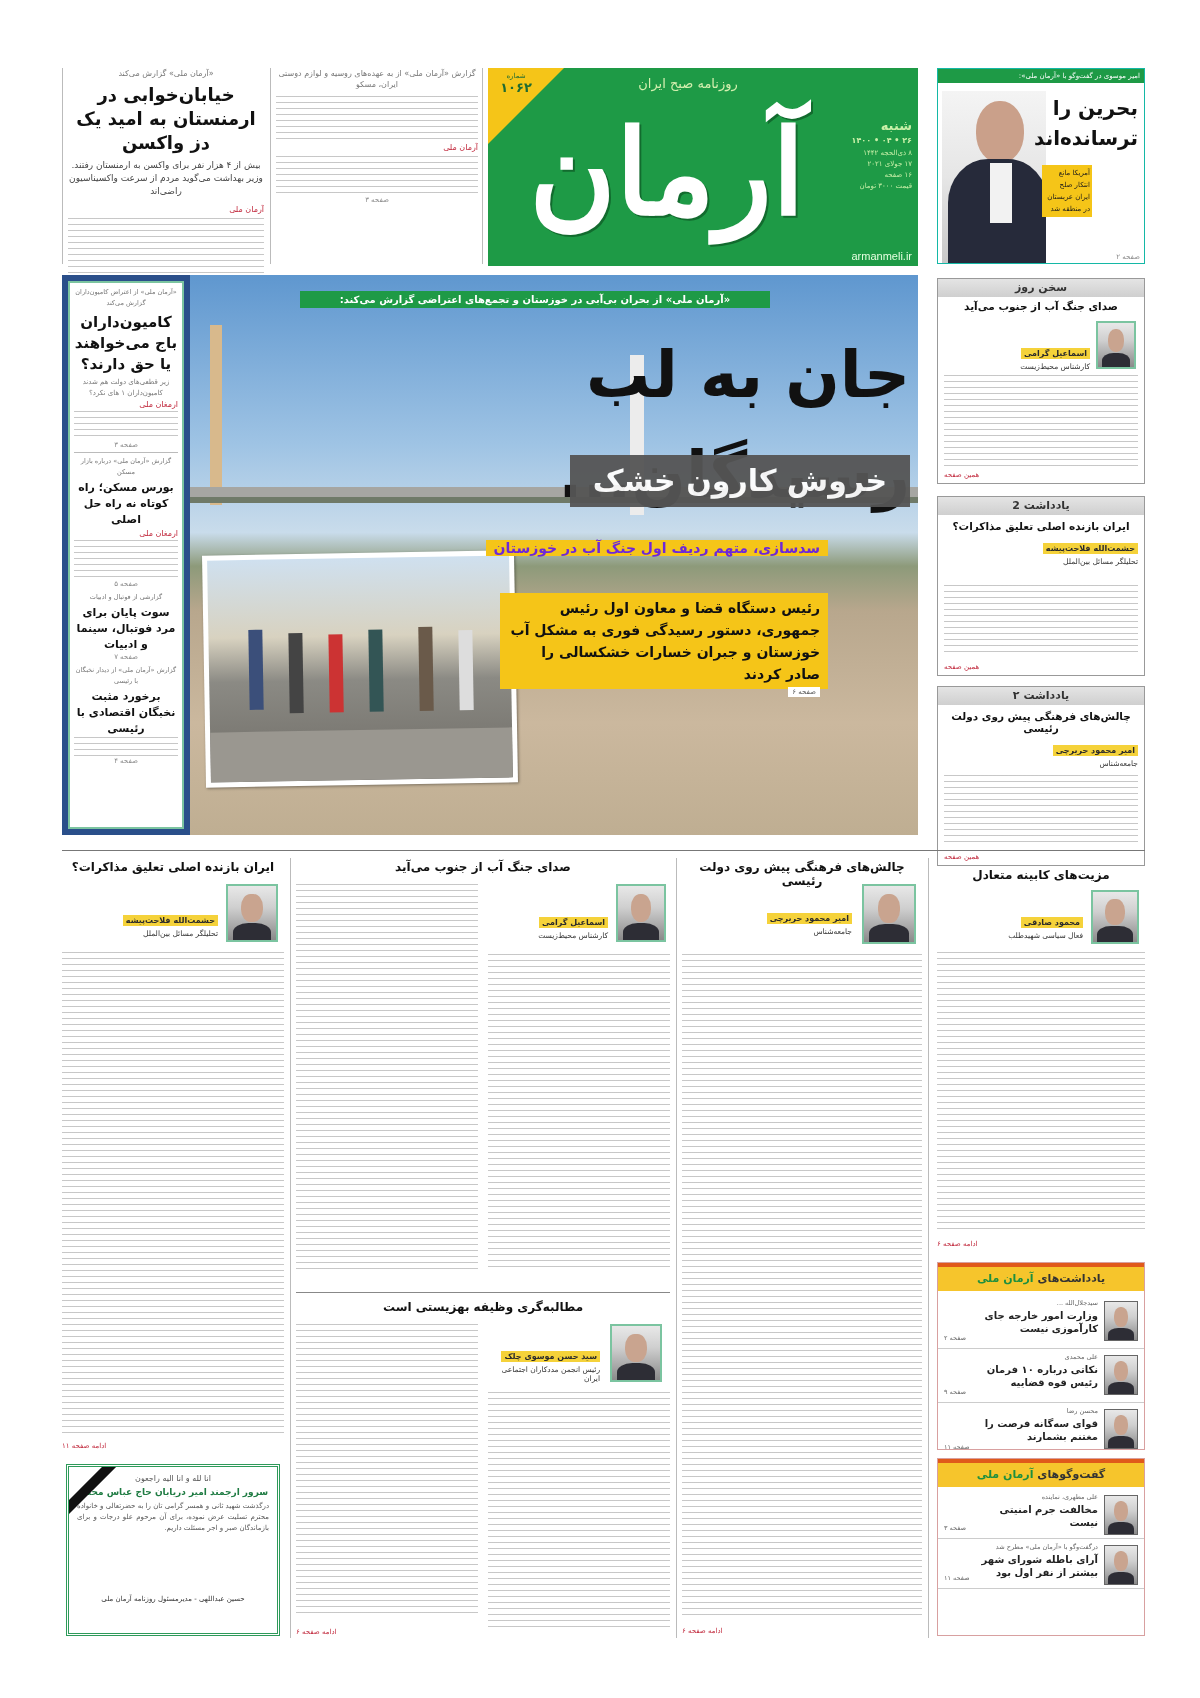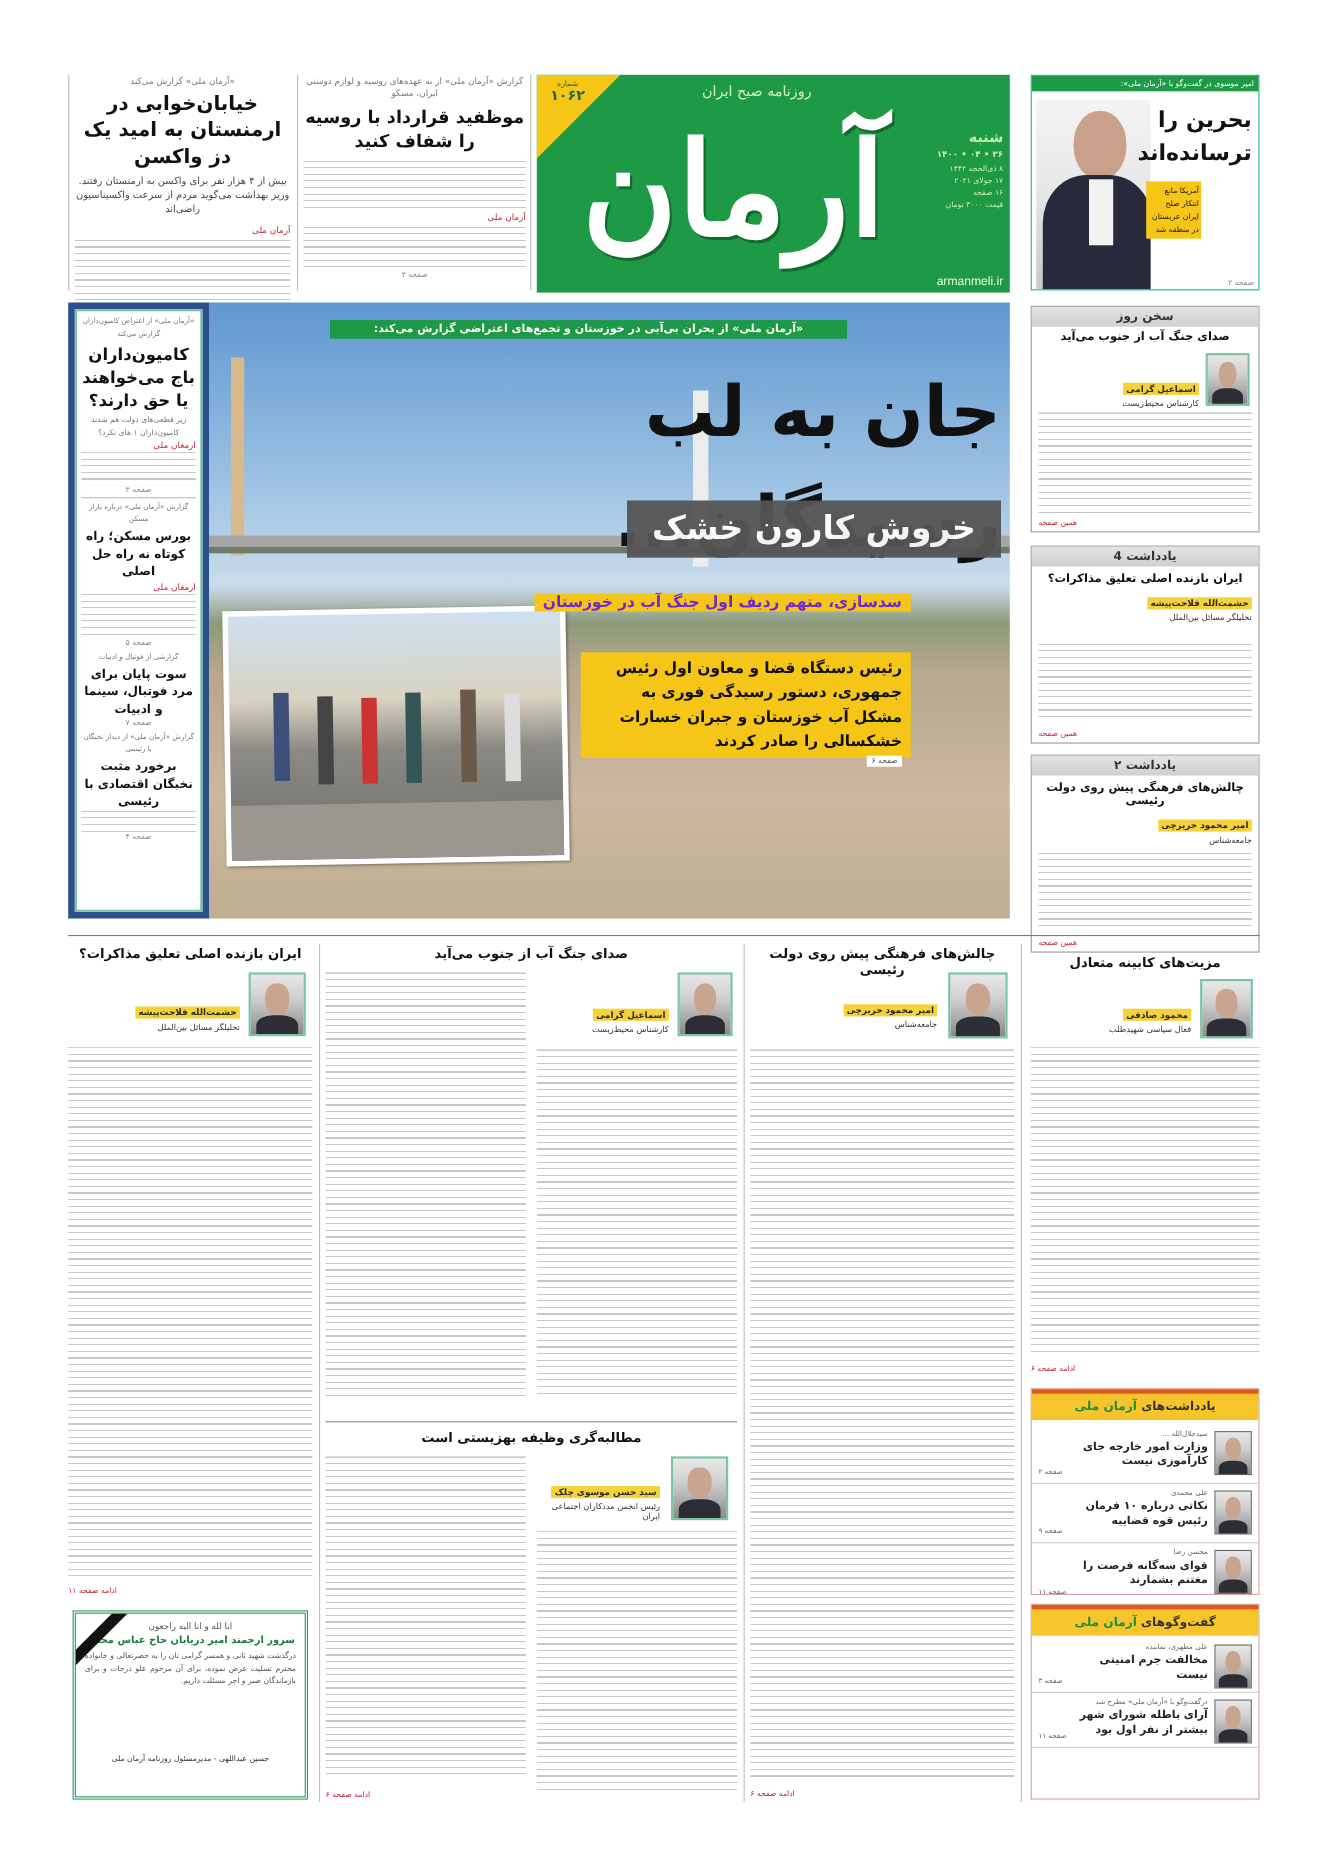--- a/index.html
+++ b/index.html
@@ -39,21 +39,20 @@
   <div class="bodytext" style="margin-top:6px;">
     <span class="red">آرمان ملی</span>
   </div>
   <div class="lines" style="height:58px; margin-top:2px;"></div>
   <div class="pageref">صفحه ۶</div>
 </div>
 <div class="vrule" style="left:270px; top:68px; height:196px;"></div>
 
 <div class="abs" style="left:276px; top:68px; width:202px; height:196px;">
   <div class="kicker">گزارش «آرمان ملی» از به عهده‌های روسیه و لوازم دوستی ایران، مسکو</div>
-  <div class="hl" style="font-size:16px; line-height:22px; margin-top:6px;">موظفید قرارداد با روسیه را شفاف کنید</div>
   <div class="lines" style="height:44px; margin-top:6px;"></div>
   <div class="bodytext" style="margin-top:2px;"><span class="red">آرمان ملی</span></div>
   <div class="lines" style="height:40px; margin-top:2px;"></div>
   <div class="pageref">صفحه ۳</div>
 </div>
 <div class="vrule" style="left:482px; top:68px; height:196px;"></div>
 
 <div class="abs" style="left:488px; top:68px; width:430px; height:198px; background:#1e9a46; overflow:hidden;">
   <div class="abs" style="left:0; top:0; width:0; height:0; border-top:76px solid #f5c518; border-right:76px solid transparent;"></div>
   <div class="abs" style="left:4px; top:4px; width:48px; text-align:center; color:#1e6b32; direction:rtl;">
@@ -135,38 +134,38 @@
       <div style="position:absolute; left:80px; top:74px; width:14px; height:80px; background:#444;"></div>
       <div style="position:absolute; left:120px; top:76px; width:14px; height:78px; background:#c33;"></div>
       <div style="position:absolute; left:160px; top:72px; width:14px; height:82px; background:#355;"></div>
       <div style="position:absolute; left:210px; top:70px; width:14px; height:84px; background:#6a5a4a;"></div>
       <div style="position:absolute; left:250px; top:74px; width:14px; height:80px; background:#ddd;"></div>
       <div style="position:absolute; left:0; bottom:0; width:100%; height:50px; background:#9a9790;"></div>
     </div>
   </div>
 
   <div class="abs" style="right:90px; top:265px; background:#f5c518; font-size:14px; font-weight:bold; padding:0 8px; color:#6d28d9;">سدسازی، متهم ردیف اول جنگ آب در خوزستان</div>
-  <div class="abs" style="right:90px; top:318px; width:300px; background:#f5c518; font-size:14px; line-height:22px; font-weight:bold; padding:4px 8px; color:#111; text-align:right;">رئیس دستگاه قضا و معاون اول رئیس جمهوری، دستور رسیدگی فوری به مشکل آب خوزستان و جبران خسارات خشکسالی را صادر کردند</div>
+  <div class="abs" style="right:90px; top:318px; width:328px; background:#f5c518; font-size:14px; line-height:22px; font-weight:bold; padding:4px 8px; color:#111; text-align:right;">رئیس دستگاه قضا و معاون اول رئیس جمهوری، دستور رسیدگی فوری به مشکل آب خوزستان و جبران خسارات خشکسالی را صادر کردند</div>
   <div class="abs" style="right:98px; top:412px; background:#fff; font-size:7px; padding:1px 4px; color:#555;">صفحه ۶</div>
 </div>
 
 <div class="abs" style="left:937px; top:278px; width:208px; height:206px; border:1px solid #999;">
   <div class="boxhead">سخن روز</div>
   <div class="hl" style="font-size:10.5px; margin-top:3px;">صدای جنگ آب از جنوب می‌آید</div>
   <div class="portrait" style="right:8px; top:42px; width:40px; height:48px;"></div>
   <div class="abs" style="right:54px; top:62px; text-align:right;">
     <span class="namebadge">اسماعیل گرامی</span>
     <div class="role" style="margin-top:2px;">کارشناس محیط‌زیست</div>
   </div>
   <div class="abs lines" style="left:6px; right:6px; top:96px; height:92px;"></div>
   <div class="abs red" style="left:6px; bottom:4px; font-size:7px;">همین صفحه</div>
 </div>
 
 <div class="abs" style="left:937px; top:496px; width:208px; height:180px; border:1px solid #999;">
-  <div class="boxhead">یادداشت 4</div>
+  <div class="boxhead">یادداشت 2</div>
   <div class="hl" style="font-size:10.5px; margin-top:5px;">ایران بازنده اصلی تعلیق مذاکرات؟</div>
   <div style="text-align:right; padding:4px 6px 0;">
     <span class="namebadge">حشمت‌الله فلاحت‌پیشه</span>
     <div class="role" style="margin-top:2px;">تحلیلگر مسائل بین‌الملل</div>
   </div>
   <div class="abs lines" style="left:6px; right:6px; top:88px; height:72px;"></div>
   <div class="abs red" style="left:6px; bottom:4px; font-size:7px;">همین صفحه</div>
 </div>
 
 <div class="abs" style="left:937px; top:686px; width:208px; height:180px; border:1px solid #999;">

